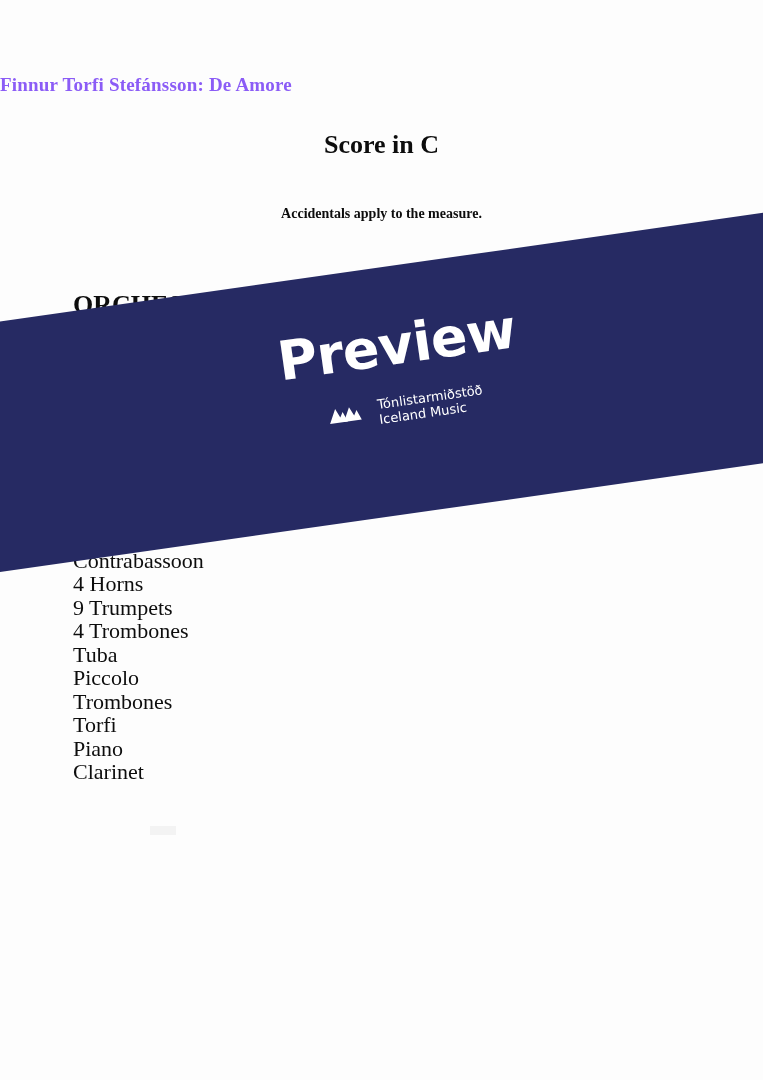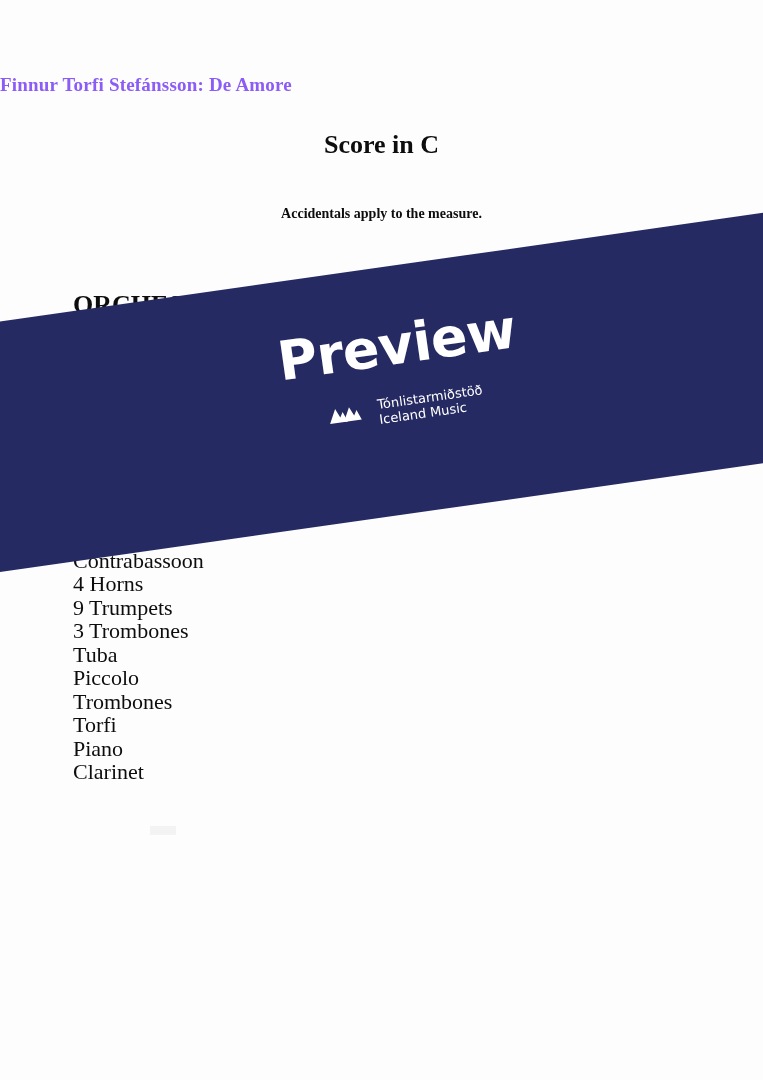--- a/index.html
+++ b/index.html
@@ -171,21 +171,21 @@
     <li>Piccolo Flute</li>
     <li>2 Flutes</li>
     <li>2 Oboes</li>
     <li>English Horn</li>
     <li>2 Clarinets</li>
     <li>Bass Clarinet</li>
     <li>2 Bassoons</li>
     <li>Contrabassoon</li>
     <li>4 Horns</li>
     <li>9 Trumpets</li>
-    <li>3 Trombones</li>
+    <li>4 Trombones</li>
     <li>Tuba</li>
     <li>Piccolo</li>
     <li>Trombones</li>
     <li>Torfi</li>
     <li>Piano</li>
     <li>Clarinet</li>
   </ul>
 
   <div class="watermark-band">
     <div class="watermark-inner">

